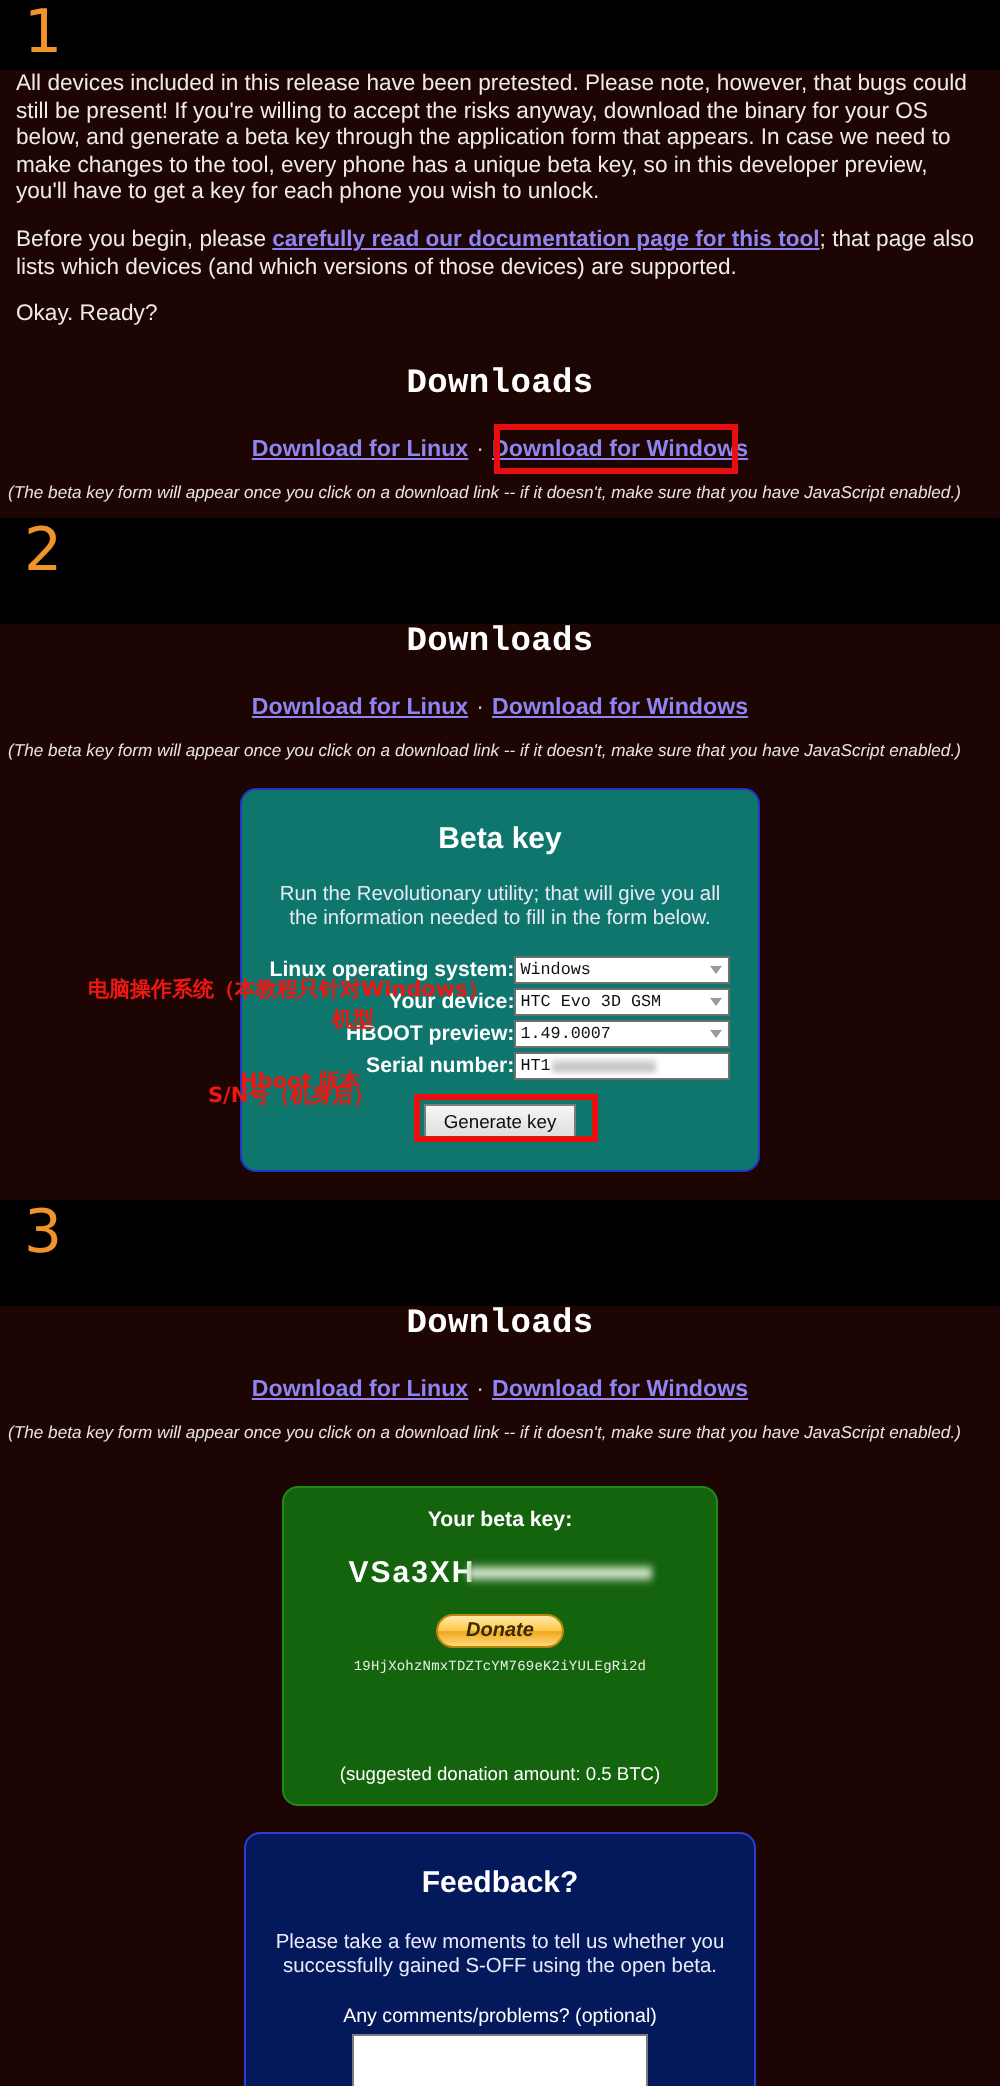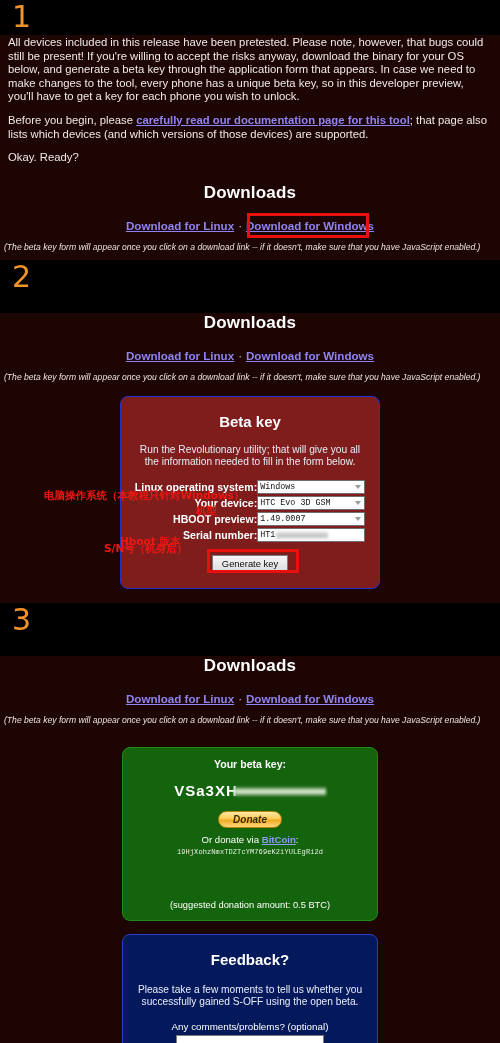--- a/index.html
+++ b/index.html
@@ -50,20 +50,21 @@
     text-decoration: underline;
   }
 
   h2.downloads {
     text-align: center;
     color: #ffffff;
     font-size: 17px;
     font-weight: bold;
     margin: 18px 0 16px 0;
     letter-spacing: 0.2px;
+    font-family: Liberation Mono, monospace;
   }
 
   .dl-row {
     text-align: center;
     font-size: 11.6px;
     font-weight: bold;
     position: relative;
   }
   .dl-row a {
     color: #8f85f2;
@@ -85,21 +86,21 @@
   .redbox {
     position: absolute;
     border: 3px solid #e8100f;
     pointer-events: none;
   }
 
   
   .formbox {
     width: 260px;
     margin: 6px auto 0 auto;
-    background: #7f1d1d;
+    background: #0f766e;
     border: 1px solid #2233cc;
     border-radius: 8px;
     padding: 12px 10px 16px 10px;
     position: relative;
   }
   .formbox h3 {
     text-align: center;
     color: #ffffff;
     font-size: 15px;
     font-weight: bold;
@@ -178,21 +179,21 @@
     color: #ee1712;
     font-size: 10.5px;
     font-weight: bold;
     white-space: nowrap;
     font-family: "DejaVu Sans", sans-serif;
     text-align: right;
   }
 
   
   .greenbox {
-    width: 256px;
+    width: 218px;
     margin: 14px auto 0 auto;
     background: #14630d;
     border: 1px solid #1f8a16;
     border-radius: 8px;
     padding: 10px 8px 10px 8px;
     text-align: center;
   }
   .greenbox .gk-title {
     color: #ffffff;
     font-size: 10.6px;
@@ -358,21 +359,21 @@
       </tbody>
         </table>
 
       <div class="genrow">
         <span class="btn">Generate key</span>
         <div class="redbox" style="left:76px;top:-4px;width:92px;height:24px;"></div>
       </div>
     </div>
 
     <div class="cn" style="left:44px;top:176px;">电脑操作系统（本教程只针对Windows）</div>
-    <div class="cn" style="left:196px;top:191px;">机型</div>
+    <div class="cn" style="left:166px;top:191px;">机型</div>
     <div class="cn" style="left:120px;top:222px;">Hboot 版本</div>
     <div class="cn" style="left:104px;top:229px;">S/N号（机身后）</div>
 
     <div style="height:14px;"></div>
   </div>
 
   <div class="step-bar">3</div>
 
   <div class="panel">
     <h2 class="downloads">Downloads</h2>
@@ -380,21 +381,20 @@
     <div class="dl-row">
       <a href="#">Download for Linux</a><span class="dl-sep">·</span><a href="#">Download for Windows</a>
     </div>
 
     <div class="js-note">(The beta key form will appear once you click on a download link -- if it doesn't, make sure that you have JavaScript enabled.)</div>
 
     <div class="greenbox">
       <div class="gk-title">Your beta key:</div>
       <div class="keyline"><span>VSa3XH</span><span class="key-redacted"></span></div>
       <div><span class="donate-btn">Donate</span></div>
-      <div class="donate-line"><span>Or donate via </span><a href="#">BitCoin</a><span>:</span></div>
       <div class="btc-addr">19HjXohzNmxTDZTcYM769eK2iYULEgRi2d</div>
       <div class="btc-sugg">(suggested donation amount: 0.5 BTC)</div>
     </div>
 
     <div class="fbbox">
       <h3>Feedback?</h3>
       <div class="fb-intro">Please take a few moments to tell us whether you successfully gained S-OFF using the open beta.</div>
       <div class="fb-q">Any comments/problems? (optional)</div>
       <div class="fb-area">
         <span class="grip"></span>

